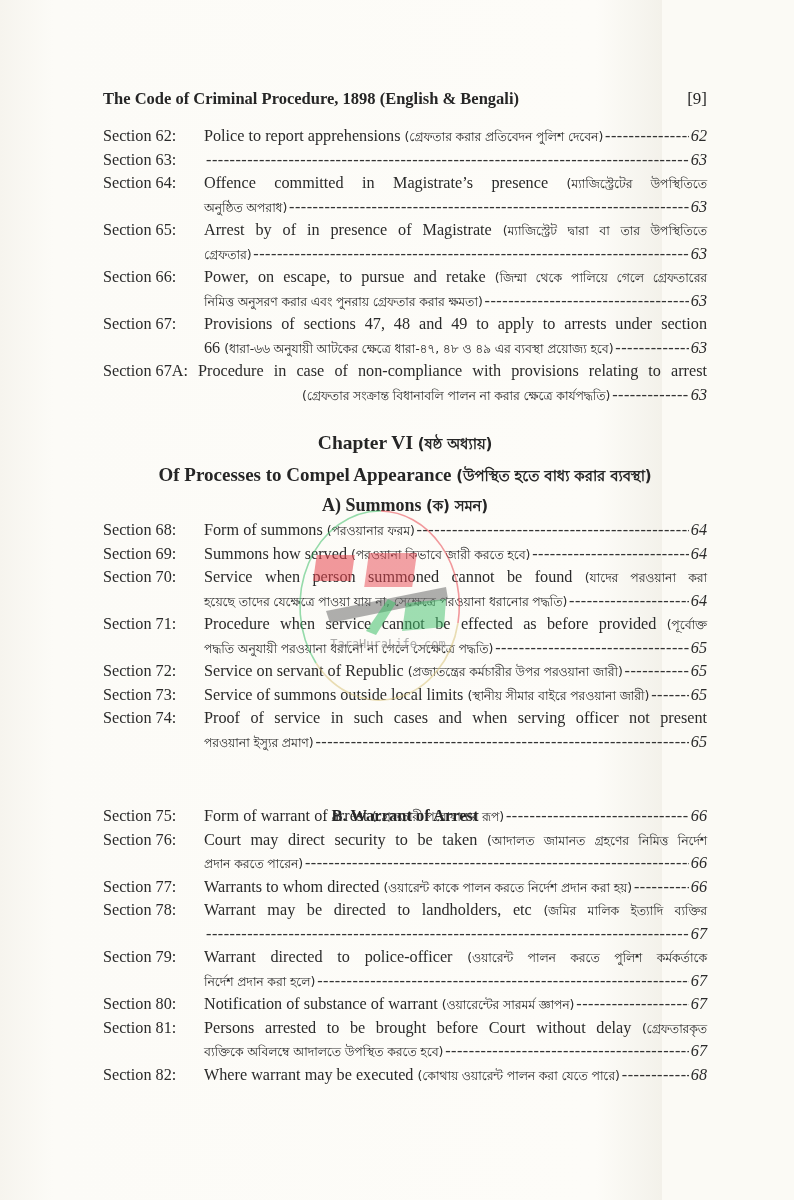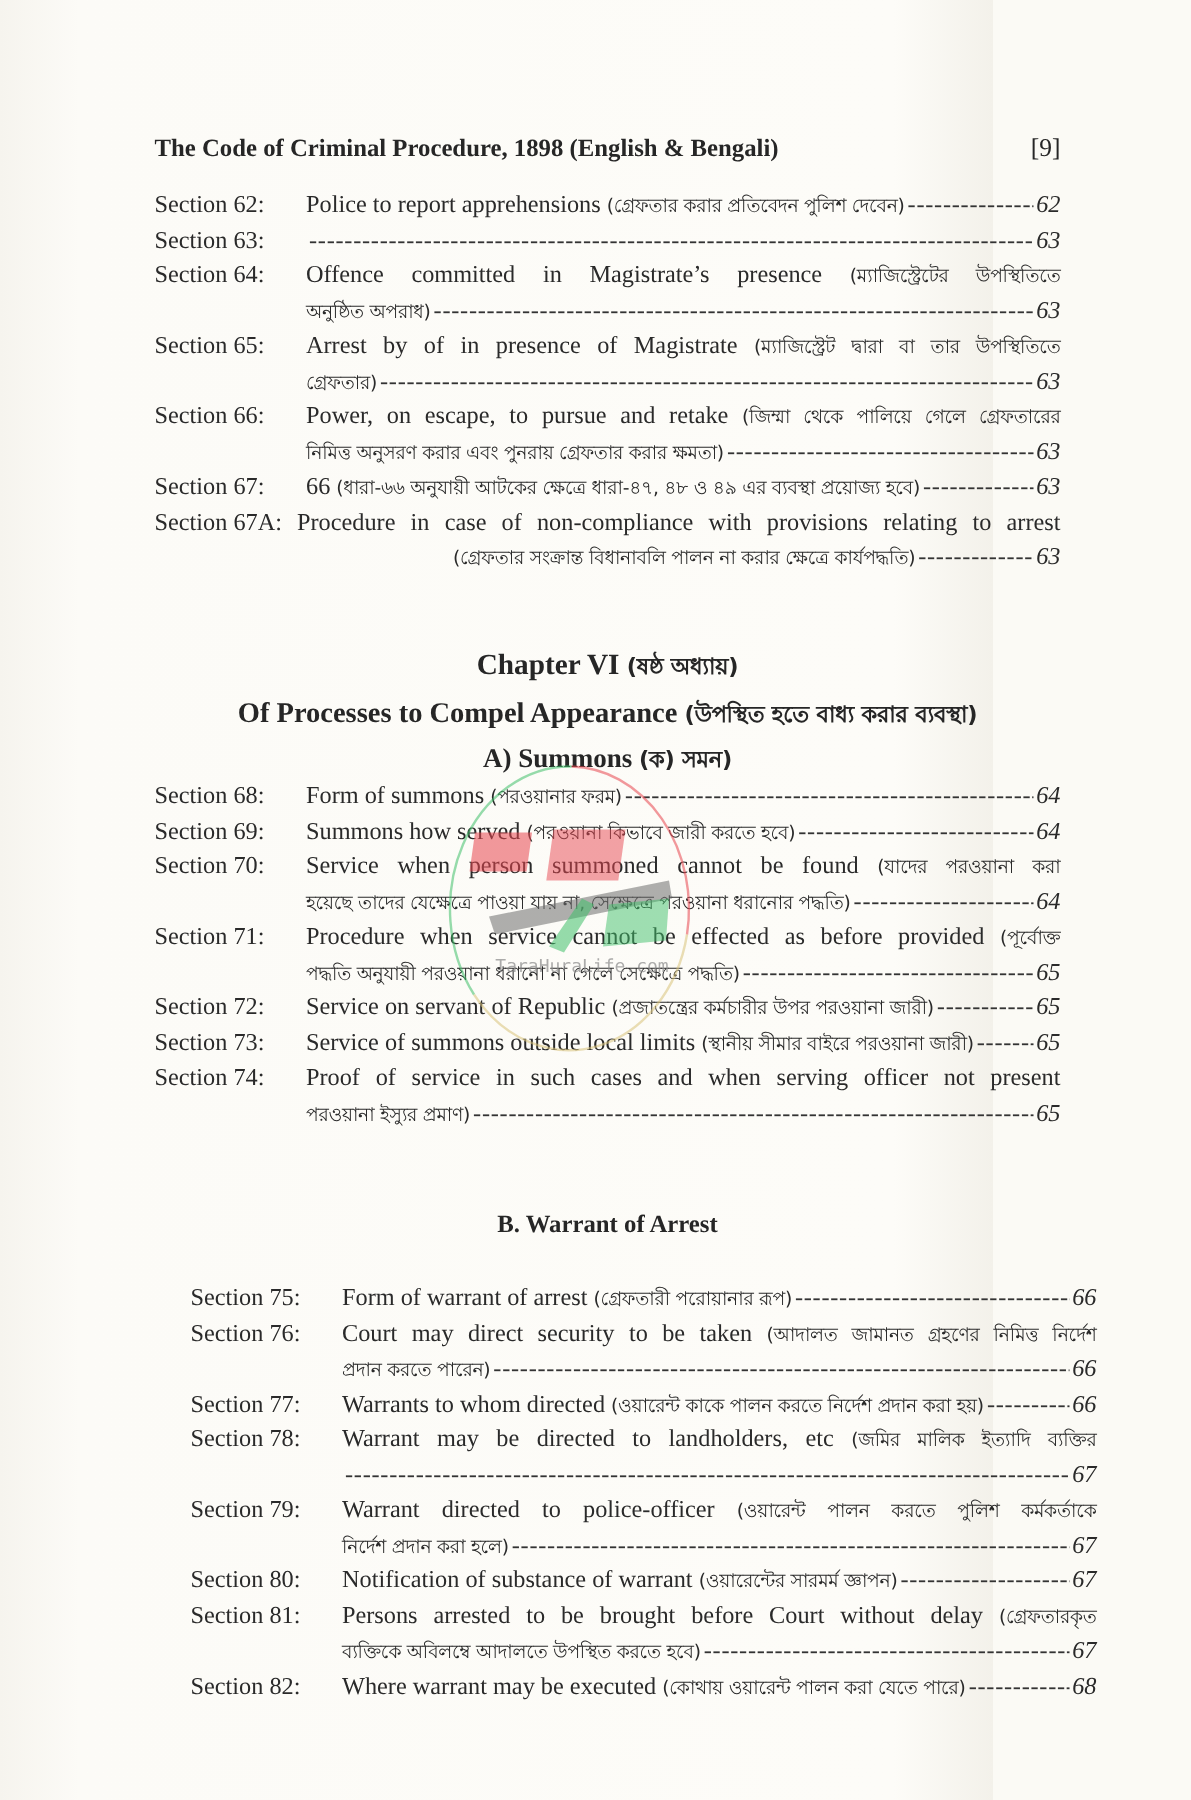--- a/index.html
+++ b/index.html
@@ -106,20 +106,21 @@
           <div class="line">
             <span><span></span><span class="bn">নিমিত্ত অনুসরণ করার এবং পুনরায় গ্রেফতার করার ক্ষমতা)</span></span>
             <span class="dots"></span>
             <span class="num">63</span>
           </div>
         </div>
       </div>
       <div class="entry">
         <span class="label">Section 67:</span>
         <div class="body">
+          <div class="line just"><span><span>Provisions of sections 47, 48 and 49 to apply to arrests under section</span><span class="bn"></span></span></div>
           <div class="line">
             <span><span>66 </span><span class="bn">(ধারা-৬৬ অনুযায়ী আটকের ক্ষেত্রে ধারা-৪৭, ৪৮ ও ৪৯ এর ব্যবস্থা প্রয়োজ্য হবে)</span></span>
             <span class="dots"></span>
             <span class="num">63</span>
           </div>
         </div>
       </div>
       <div class="entry">
         <span class="label">Section 67A:</span>
         <div class="body" style="margin-left: 0px;">
@@ -214,21 +215,21 @@
             <span><span></span><span class="bn">পরওয়ানা ইস্যুর প্রমাণ)</span></span>
             <span class="dots"></span>
             <span class="num">65</span>
           </div>
         </div>
       </div>
     </div>
 
   <div class="heading h-warrant" style="top:806px;">B. Warrant of Arrest</div>
 
-  <div class="toc" id="group3" style="top:854px;margin-left:24px;">
+  <div class="toc" id="group3" style="top:805px;">
       <div class="entry">
         <span class="label">Section 75:</span>
         <div class="body">
           <div class="line">
             <span><span>Form of warrant of arrest </span><span class="bn">(গ্রেফতারী পরোয়ানার রূপ)</span></span>
             <span class="dots"></span>
             <span class="num">66</span>
           </div>
         </div>
       </div>

